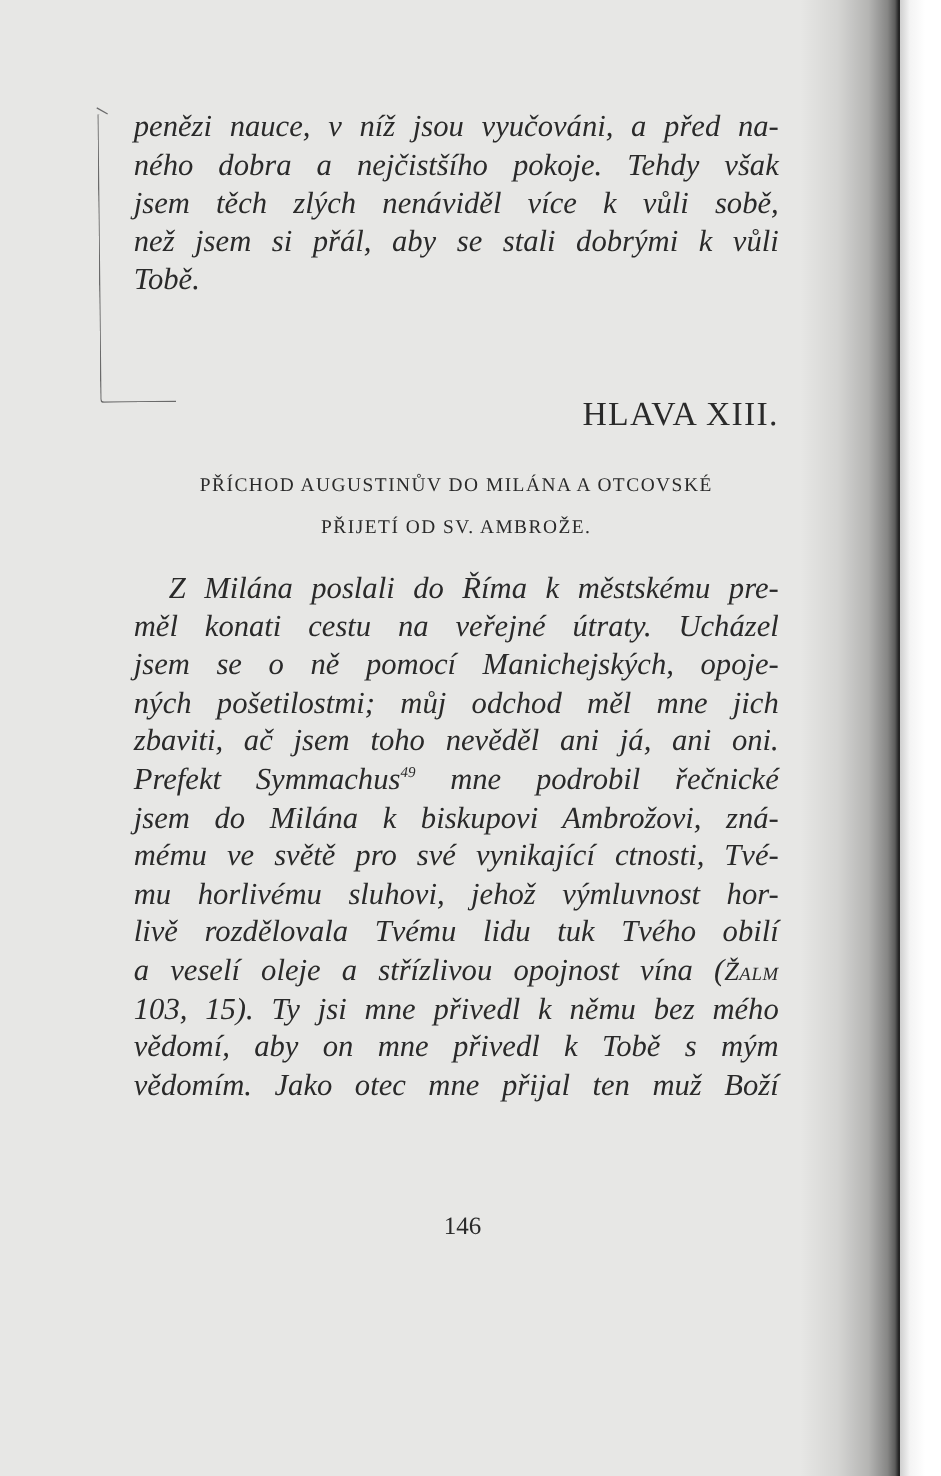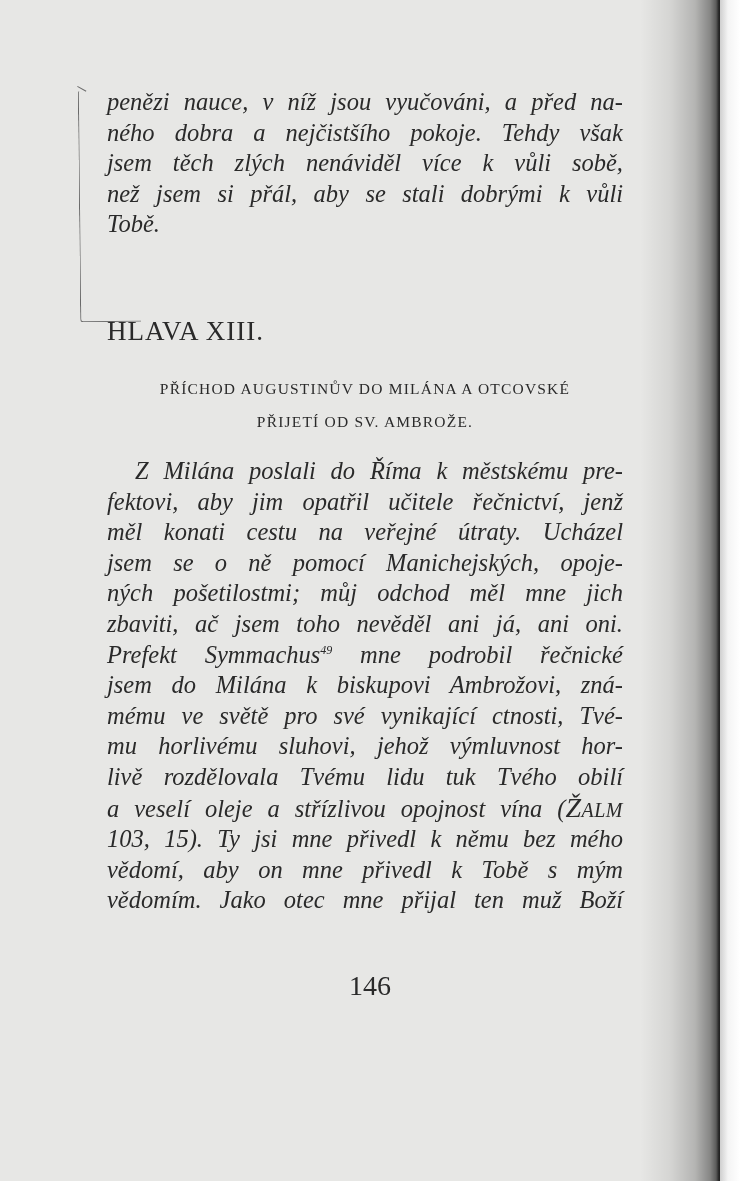--- a/index.html
+++ b/index.html
@@ -32,32 +32,32 @@
   }
   .text {
     position:absolute; left:107px; width:516px;
     font-size:24.5px; line-height:30.6px;
     text-align:justify;
   }
   .line { display:block; text-align:justify; text-align-last:justify; white-space:nowrap;font-style:italic; }
   .line.last { text-align-last:left; }
   .chapter {
     position:absolute; left:107px; width:516px; top:316px;
-    text-align:left; font-size:27px; letter-spacing:1px;
+    text-align:right; font-size:27px; letter-spacing:1px;
   }
   .subtitle {
     position:absolute; left:107px; width:516px; text-align:center;
     font-size:15.5px; letter-spacing:1.2px;
   }
   .indent { padding-left:28px; }
   sup { font-size:12px; line-height:0; vertical-align:super; }
-  .sc { font-variant:small-caps; font-size:28px; letter-spacing:0.5px; }
+  .sc { font-variant:small-caps; font-size:21px; letter-spacing:0.5px; }
   .pagenum {
     position:absolute; left:330px; top:970px; width:80px; text-align:center;
-    font-size:28px;
+    font-size:20px;
     font-family:Liberation Serif, serif;
   }
 </style>
 </head>
 <body>
 
 <div class="page"></div>
 <div class="edge"></div>
 <div class="bracket"></div>
 
@@ -68,21 +68,20 @@
   <span class="line">než jsem si přál, aby se stali dobrými k vůli</span>
   <span class="line last">Tobě.</span>
 </div>
 
 <div class="chapter">HLAVA XIII.</div>
 <div class="subtitle" style="top:380px;">PŘÍCHOD AUGUSTINŮV DO MILÁNA A OTCOVSKÉ</div>
 <div class="subtitle" style="top:413px;">PŘIJETÍ OD SV. AMBROŽE.</div>
 
 <div class="text" style="top:456px;">
   <span class="line indent">Z Milána poslali do Říma k městskému pre-</span>
-  <span class="line">fektovi, aby jim opatřil učitele řečnictví, jenž</span>
   <span class="line">měl konati cestu na veřejné útraty. Ucházel</span>
   <span class="line">jsem se o ně pomocí Manichejských, opoje-</span>
   <span class="line">ných pošetilostmi; můj odchod měl mne jich</span>
   <span class="line">zbaviti, ač jsem toho nevěděl ani já, ani oni.</span>
   <span class="line"><span>Prefekt Symmachus</span><sup>49</sup><span> mne podrobil řečnické</span></span>
   <span class="line">jsem do Milána k biskupovi Ambrožovi, zná-</span>
   <span class="line">mému ve světě pro své vynikající ctnosti, Tvé-</span>
   <span class="line">mu horlivému sluhovi, jehož výmluvnost hor-</span>
   <span class="line">livě rozdělovala Tvému lidu tuk Tvého obilí</span>
   <span class="line"><span>a veselí oleje a střízlivou opojnost vína (</span><span class="sc">Žalm</span></span>

